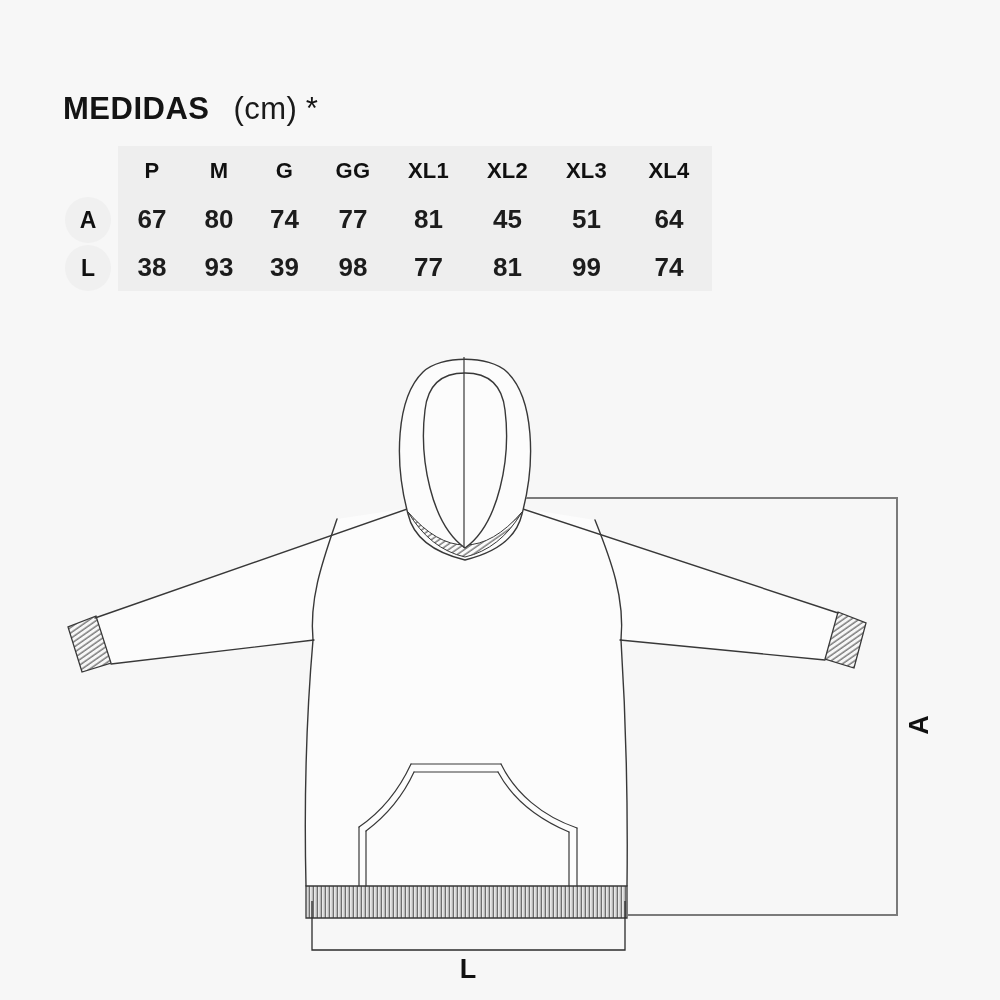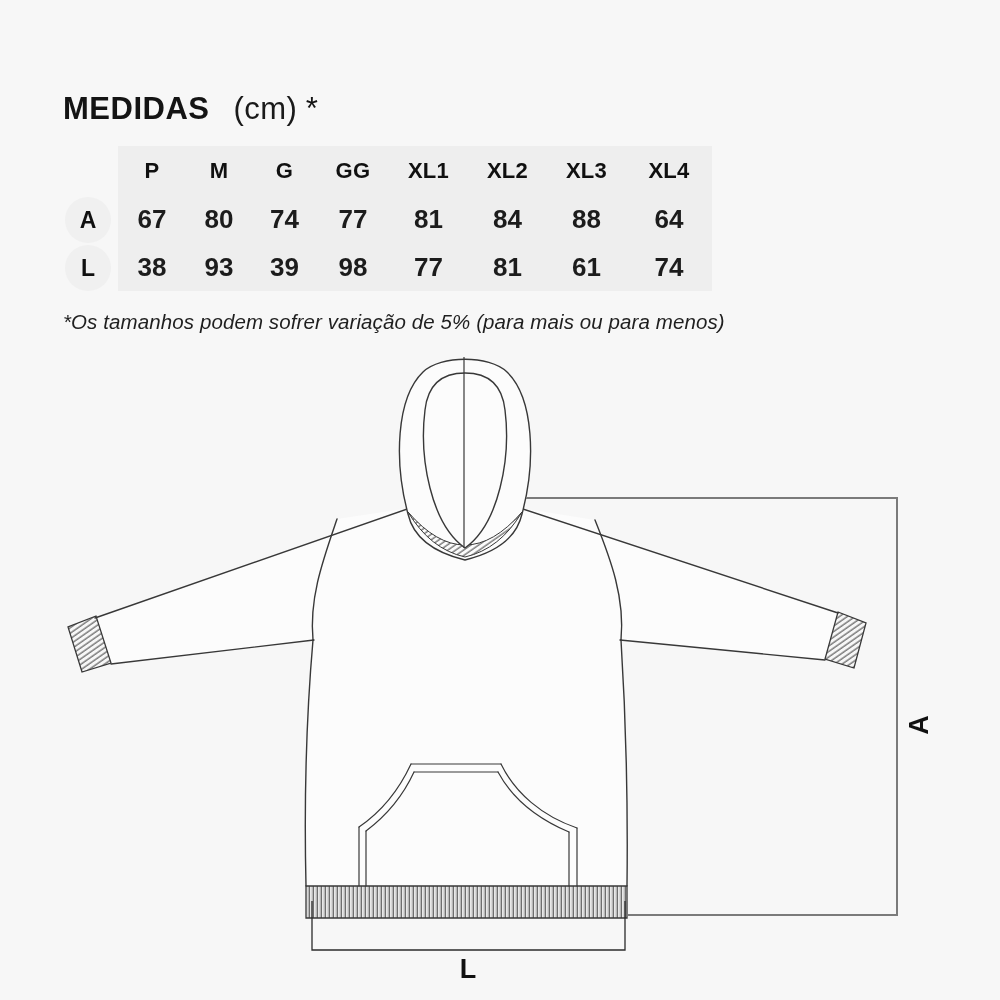--- a/index.html
+++ b/index.html
@@ -56,35 +56,34 @@
     <div class="head">XL1</div>
     <div class="head">XL2</div>
     <div class="head">XL3</div>
     <div class="head">XL4</div>
 
     <div class="val">67</div>
     <div class="val">80</div>
     <div class="val">74</div>
     <div class="val">77</div>
     <div class="val">81</div>
-    <div class="val">84</div>
-    <div class="val">88</div>
+    <div class="val">45</div>
+    <div class="val">51</div>
     <div class="val">64</div>
 
     <div class="val">38</div>
     <div class="val">93</div>
     <div class="val">39</div>
     <div class="val">98</div>
     <div class="val">77</div>
     <div class="val">81</div>
-    <div class="val">61</div>
+    <div class="val">99</div>
     <div class="val">74</div>
   </div>
 
-  <div class="footnote">*Os tamanhos podem sofrer variação de 5% (para mais ou para menos)</div>
 
   <svg class="diagram" viewBox="0 0 1000 1000" aria-hidden="true">
     <defs>
       <pattern id="ribVert" width="4" height="12" patternUnits="userSpaceOnUse">
         <path d="M1.2 0 V12" stroke="#3f3f3f" stroke-width="1.1"></path>
         <path d="M3.2 0 V12" stroke="#9a9a9a" stroke-width="0.5"></path>
       </pattern>
       <pattern id="ribDiag" width="4.5" height="4.5" patternUnits="userSpaceOnUse" patternTransform="rotate(55)">
         <path d="M1 0 V4.5" stroke="#3f3f3f" stroke-width="1"></path>
       </pattern>

